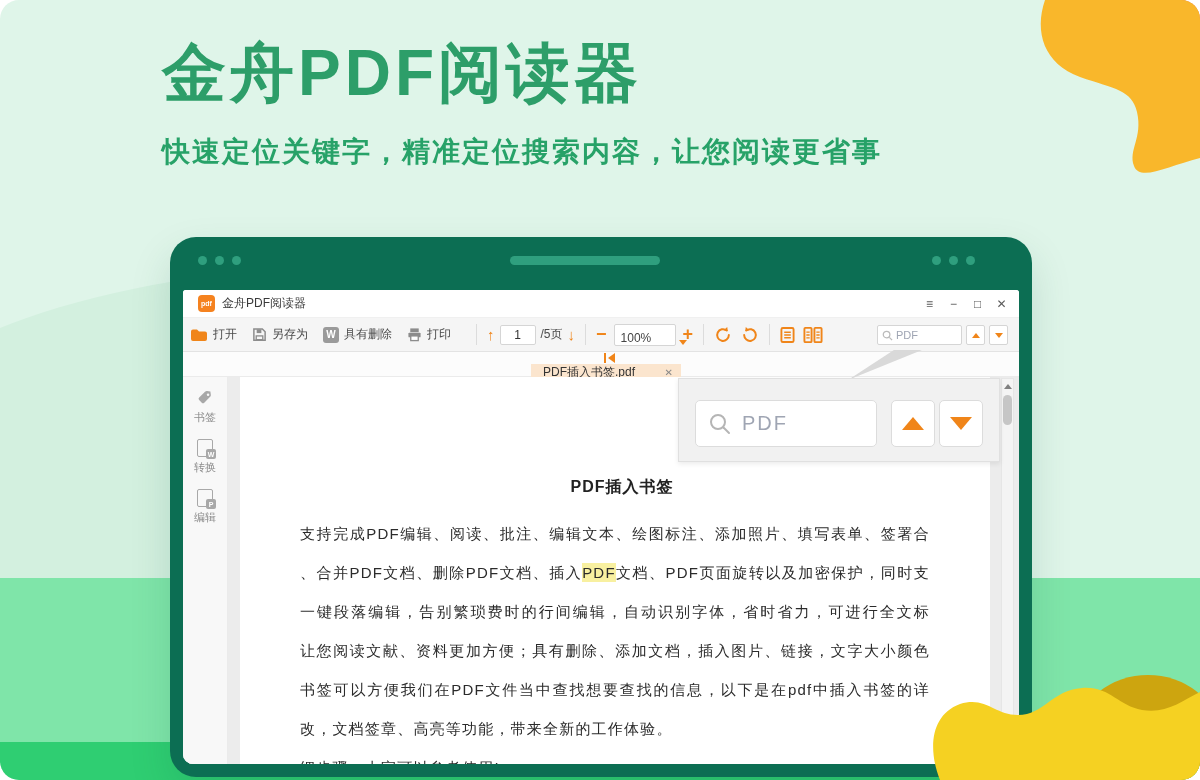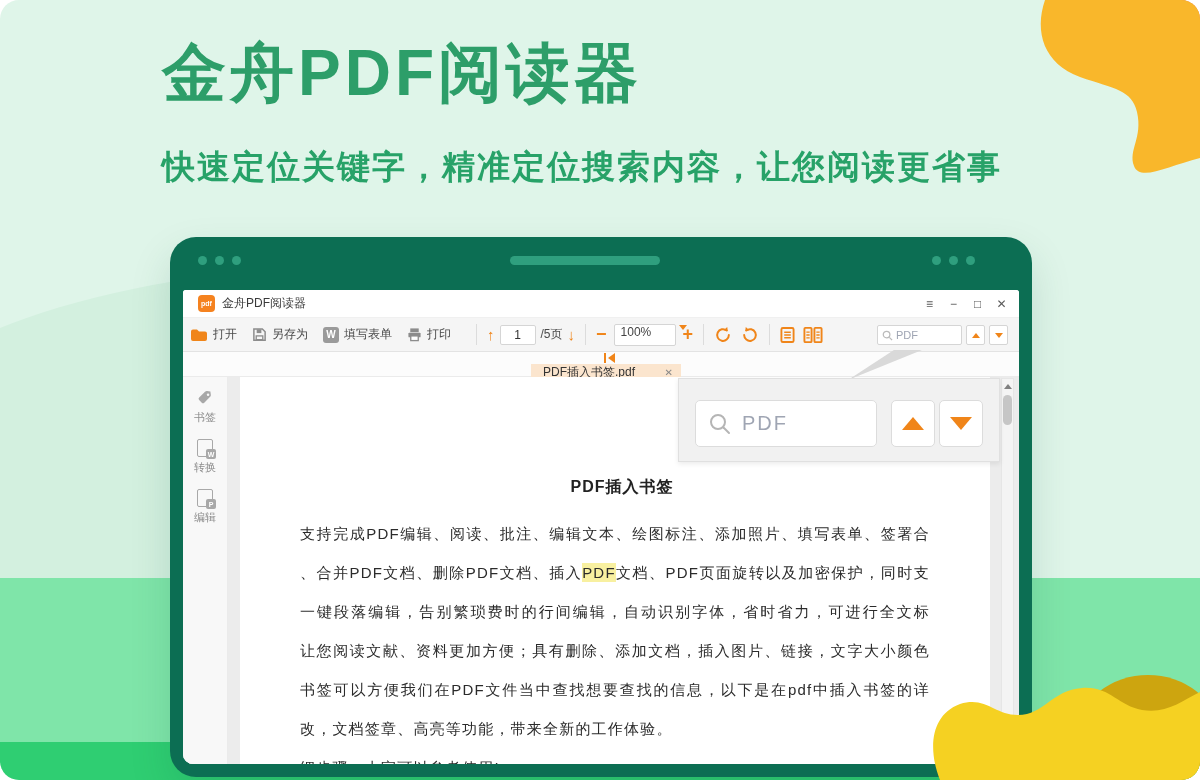--- a/index.html
+++ b/index.html
@@ -11,21 +11,21 @@
   .bg-blob { position:absolute; left:-170px; top:275px; width:800px; height:330px;
              background:#D3F0DF; border-radius:50%; transform:rotate(-7deg); }
   .bg-band { position:absolute; left:0; right:0; top:578px; height:164px; background:#7FE5A9; }
   .bg-strip{ position:absolute; left:0; right:0; top:742px; height:38px; background:#2FCE72; }
   .decor-tr{ position:absolute; left:1020px; top:0; width:180px; height:220px; pointer-events:none; }
   .decor-br{ position:absolute; left:920px; top:620px; width:280px; height:160px; z-index:30; pointer-events:none; }
 
   
   .hero { position:absolute; left:162px; top:30px; z-index:2; }
   .hero-title { font-size:64px; font-weight:800; letter-spacing:4px; color:#2D9E69; }
-  .hero-sub   { margin-top:28px; font-size:33px; font-weight:700; letter-spacing:2px; color:#27A268; }
+  .hero-sub   { margin-top:16px; font-size:28px; font-weight:700; letter-spacing:2px; color:#27A268; }
 
   
   .window { position:absolute; left:170px; top:237px; width:862px; height:540px;
             background:#0C6E53; border-radius:26px; z-index:10;
             box-shadow:0 18px 40px rgba(10,80,60,.15); }
   .chrome { position:absolute; left:0; top:0; right:0; height:53px; }
   .dot { width:9px; height:9px; border-radius:50%; background:#2F9F7E; display:inline-block; }
   .dots-left  { position:absolute; left:28px;  top:19px; display:flex; gap:8px; }
   .dots-right { position:absolute; left:762px; top:19px; display:flex; gap:8px; }
   .pill { position:absolute; left:340px; top:19px; width:150px; height:9px; border-radius:5px; background:#2F9F7E; }
@@ -45,21 +45,21 @@
   
   .toolbar { position:absolute; left:0; top:28px; width:836px; height:34px; background:#F5F5F5;
              border-bottom:1px solid #E3E3E3; display:flex; align-items:center; padding-left:7px; }
   .tb-btn { display:flex; align-items:center; gap:5px; margin-right:15px; cursor:default; }
   .tb-label { font-size:12px; color:#4A4A4A; white-space:nowrap; }
   .tb-sep { width:1px; height:21px; background:#DCDCDC; margin:0 10px; }
   .glyph-o { color:#F08519; font-weight:bold; font-size:15px; }
   .page-input { width:36px; height:20px; border:1px solid #D5D5D5; border-radius:2px; background:#fff;
                 text-align:center; font-size:12px; color:#333; margin:0 5px; }
   .zoom-select { width:62px; height:22px; border:1px solid #D5D5D5; border-radius:2px; background:#fff;
-                 display:flex; align-items:flex-start; justify-content:space-between; padding:0 6px; margin:0 7px;gap:28px; }
+                 display:flex; align-items:flex-end; justify-content:space-between; padding:0 6px; margin:0 7px;gap:28px; }
   .zoom-select span:first-child { font-size:12px; color:#444; }
   .tri-dn { width:0; height:0; border-left:4px solid transparent; border-right:4px solid transparent; border-top:5px solid #F08519; }
   .tri-up { width:0; height:0; border-left:4px solid transparent; border-right:4px solid transparent; border-bottom:5px solid #F08519; }
   .ic { display:flex; align-items:center; }
   .wbadge { width:16px; height:16px; background:#9A9A9A; border-radius:3px; color:#fff; font-size:10px;
             font-weight:bold; display:flex; align-items:center; justify-content:center; }
   .tb-search-wrap { position:absolute; right:11px; top:7px; display:flex; gap:4px; align-items:center; }
   .tb-search { width:85px; height:20px; background:#fff; border:1px solid #D5D5D5; border-radius:2px;
                display:flex; align-items:center; padding:0 4px; gap:3px; }
   .tb-search input { border:0; outline:0; width:58px; font-size:11px; color:#9FA5B3; background:transparent; }
@@ -185,21 +185,21 @@
             <svg width="15" height="15" viewBox="0 0 16 16">
                 <path d="M2 2 h9 l3 3 v9 H2 Z" fill="none" stroke="#8C8C8C" stroke-width="1.6"></path>
                 <rect x="5" y="2.5" width="5" height="4" fill="#8C8C8C"></rect>
                 <rect x="4.5" y="9.5" width="7" height="4" fill="none" stroke="#8C8C8C" stroke-width="1.4"></rect>
               </svg>
           </span>
           <span class="tb-label">另存为</span>
         </div>
         <div class="tb-btn">
           <span class="wbadge">W</span>
-          <span class="tb-label">填写表单</span>
+          <span class="tb-label">具有删除</span>
         </div>
         <div class="tb-btn">
           <span class="ic">
             <svg width="15" height="15" viewBox="0 0 16 16">
                 <rect x="3.5" y="1.5" width="9" height="4" fill="#8C8C8C"></rect>
                 <rect x="1.5" y="6" width="13" height="5" rx="1" fill="#8C8C8C"></rect>
                 <rect x="4" y="9.5" width="8" height="5" fill="#fff" stroke="#8C8C8C" stroke-width="1.4"></rect>
               </svg>
           </span>
           <span class="tb-label">打印</span>

